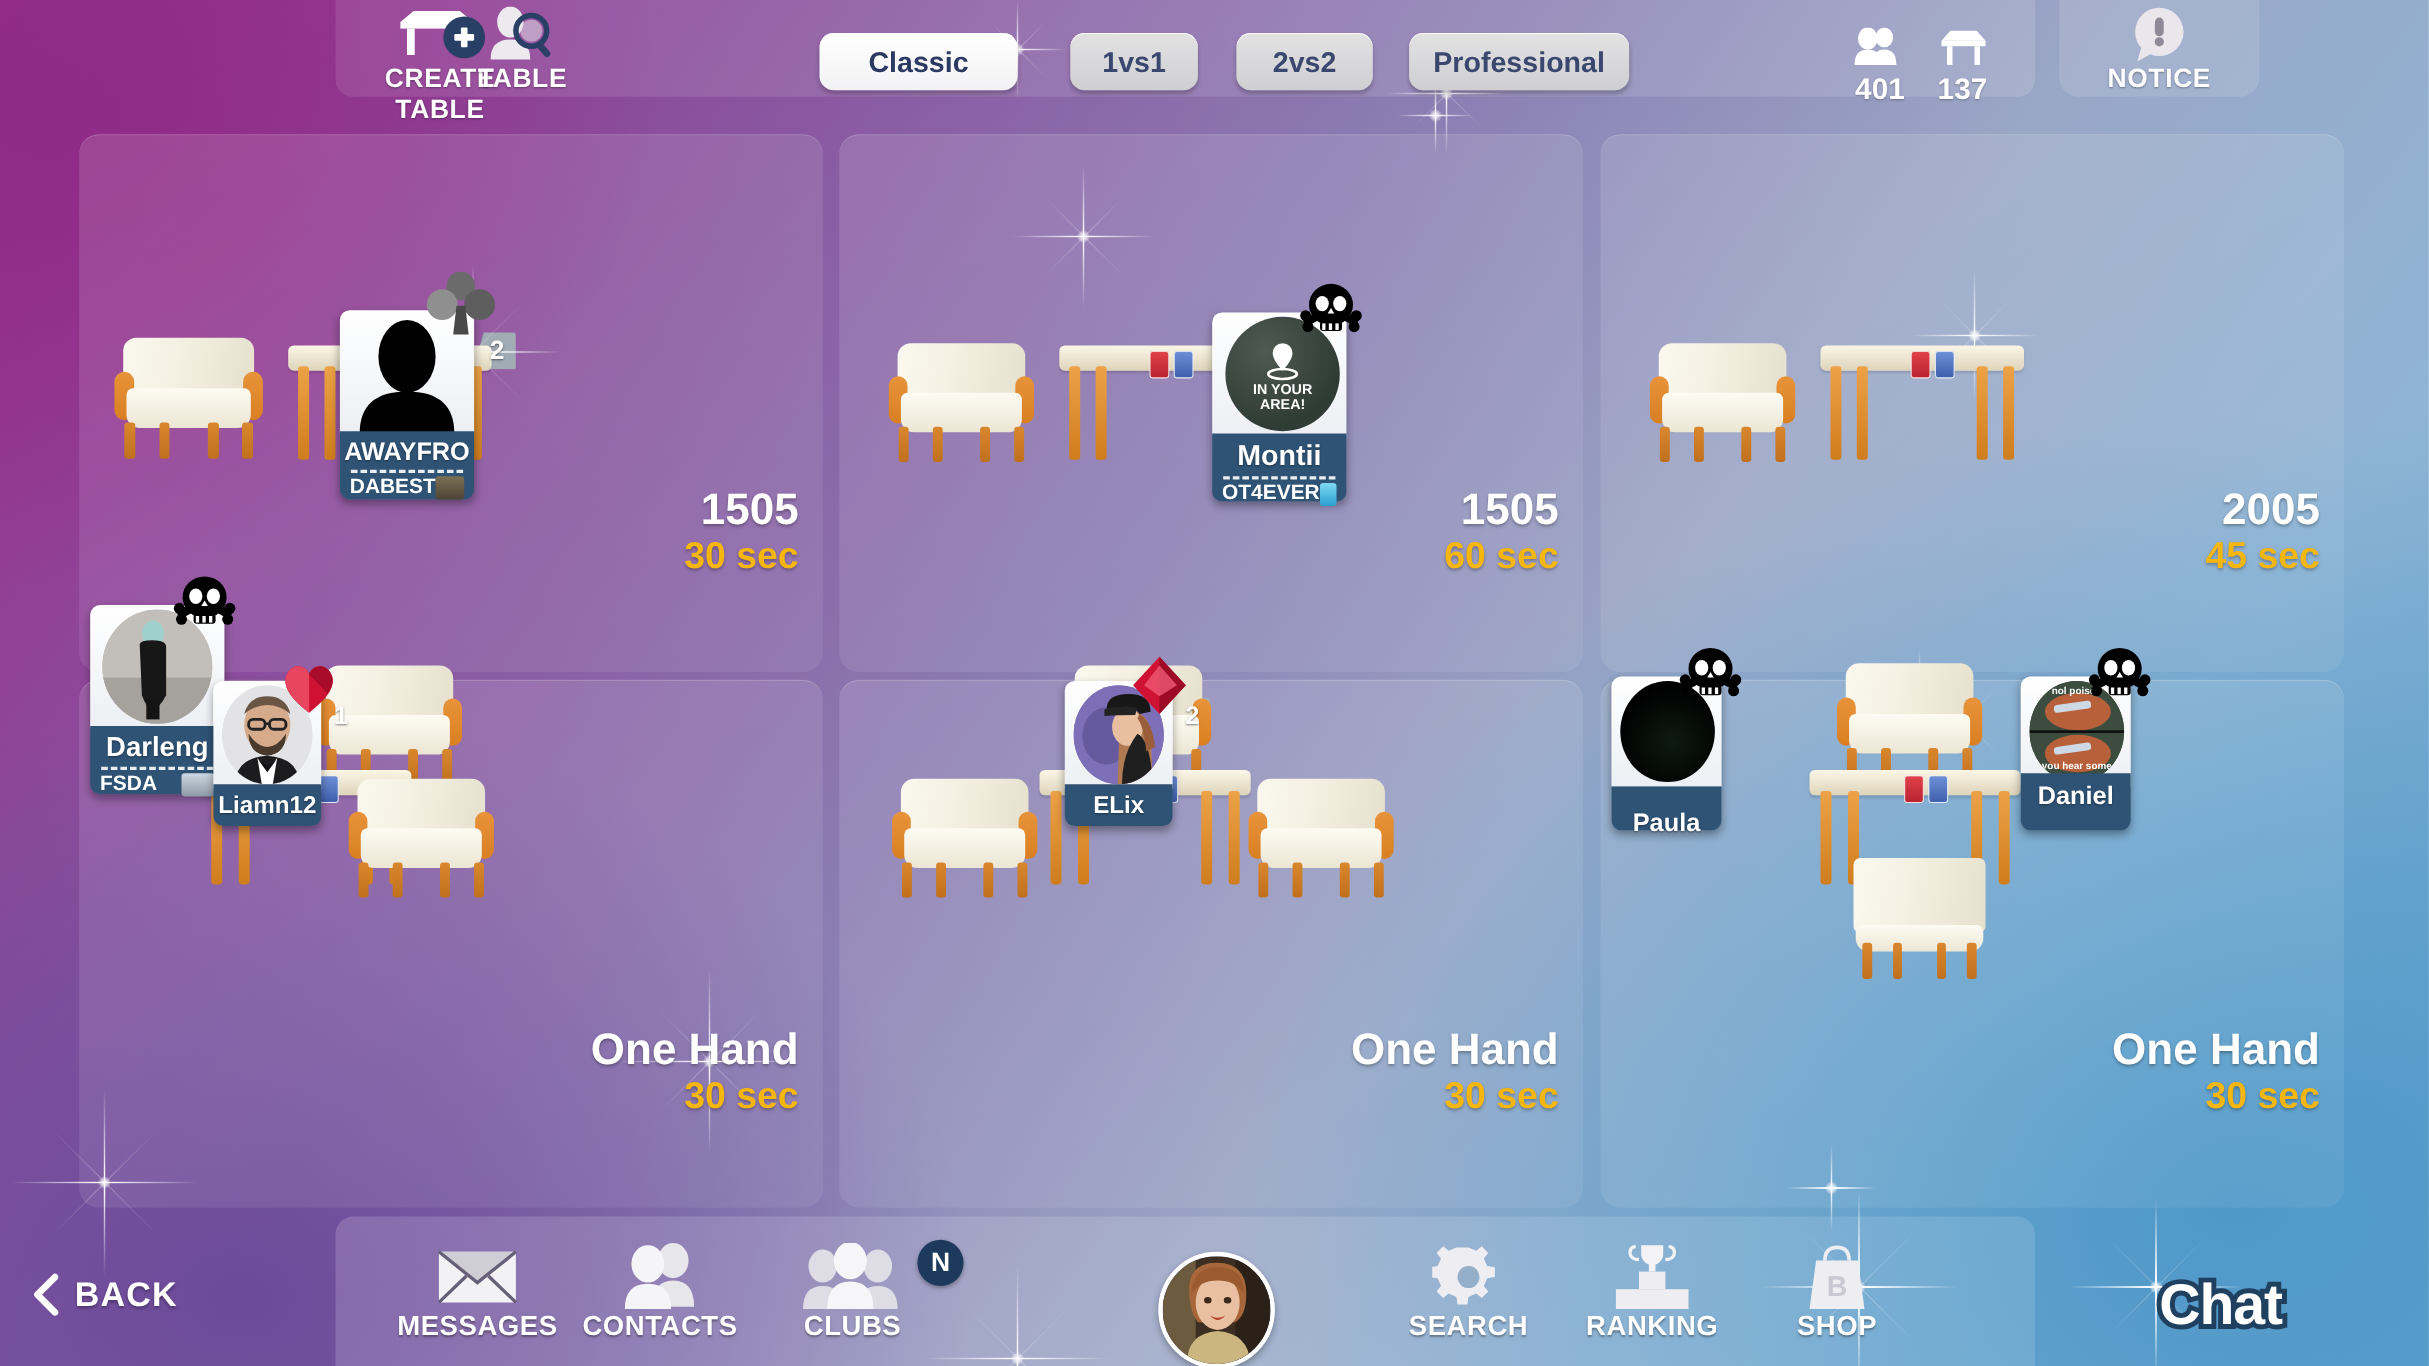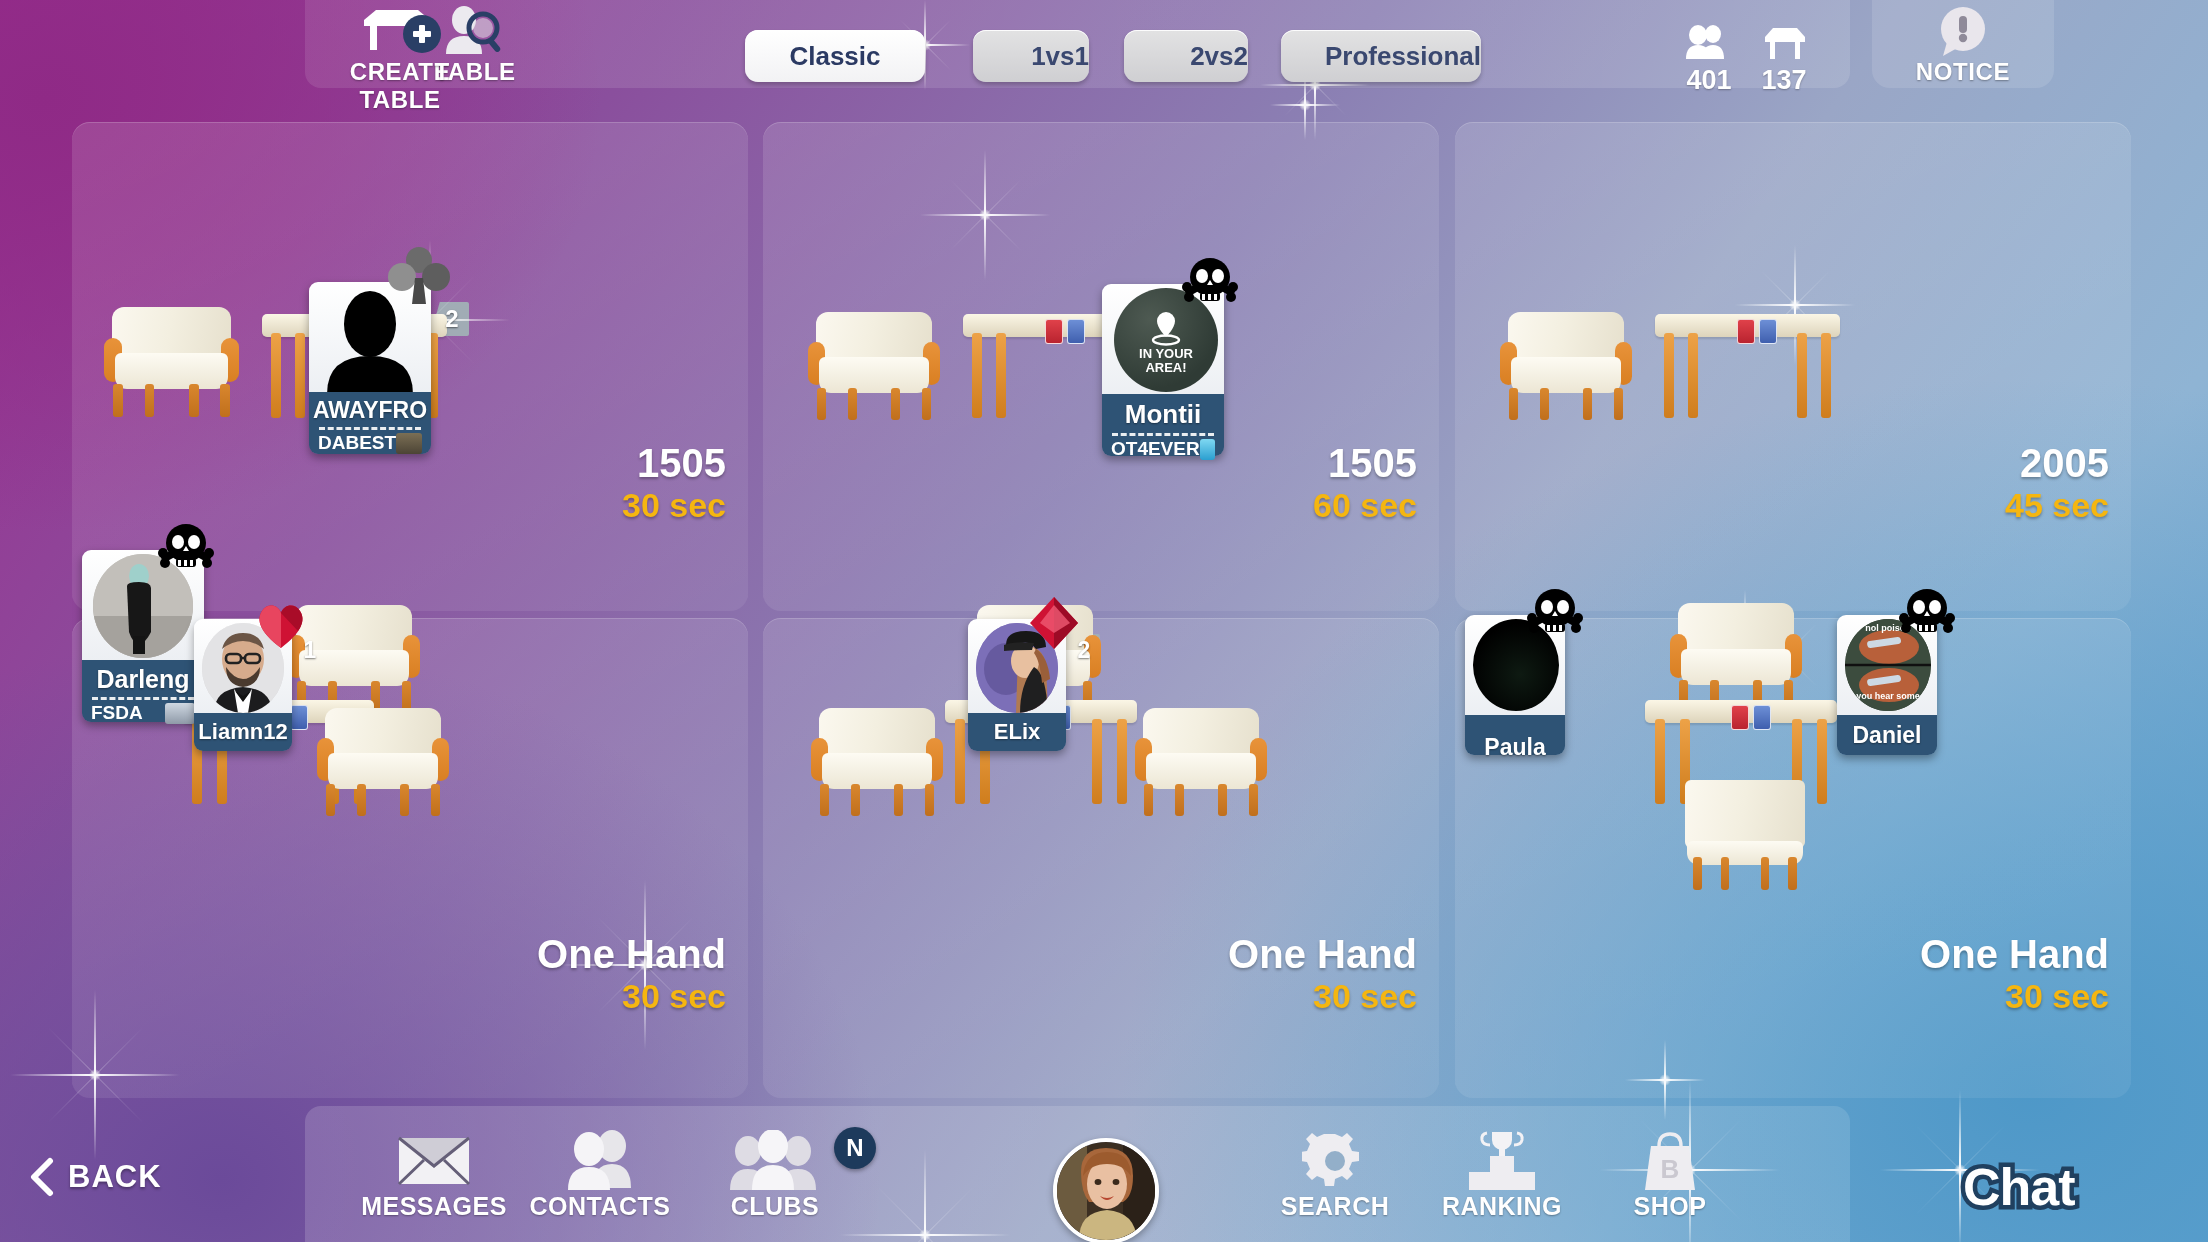--- a/index.html
+++ b/index.html
@@ -43,21 +43,21 @@
 
   .tb-item{position:absolute;text-align:center;color:#fff;}
   .tb-label{font-size:24px;font-weight:bold;letter-spacing:.6px;
      text-shadow:0 1px 2px rgba(0,0,0,.35);}
 
   
   .pill{position:absolute;height:52px;border-radius:13px;display:flex;align-items:center;justify-content:center;
      font-size:26px;font-weight:bold;color:#2b3a63;
      box-shadow:0 3px 4px rgba(0,0,0,.22), inset 0 1px 0 rgba(255,255,255,.9);}
   .pill.sel{background:linear-gradient(#ffffff,#f2f2f4);}
-  .pill.unsel{background:linear-gradient(#e2e2e3,#cfcfd2);color:#3a4870;justify-content:flex-end;}
+  .pill.unsel{background:linear-gradient(#e2e2e3,#cfcfd2);color:#3a4870;}
 
   
   .cnt{position:absolute;text-align:center;width:80px;color:#fff;}
   .cnt .num{font-size:27px;font-weight:bold;margin-top:2px;text-shadow:0 1px 2px rgba(0,0,0,.3);}
 
   
   .tcard{position:absolute;border-radius:18px;
      background:linear-gradient(160deg, rgba(255,255,255,.13), rgba(255,255,255,.07));
      box-shadow:inset 0 1px 0 rgba(255,255,255,.18);}
   .tcard .meta{position:absolute;right:22px;text-align:right;line-height:1.05;}
@@ -710,21 +710,21 @@
           <ellipse cx="44" cy="28" rx="30" ry="17" fill="#b8603a"></ellipse>
           <ellipse cx="44" cy="66" rx="30" ry="17" fill="#b8603a"></ellipse>
           <rect x="22" y="20" width="34" height="7" rx="3" fill="#cdd9e4" transform="rotate(-8 39 23)"></rect>
           <rect x="22" y="58" width="34" height="7" rx="3" fill="#cdd9e4" transform="rotate(-8 39 61)"></rect>
           <line x1="0" y1="46" x2="86" y2="46" stroke="#101010" stroke-width="2.5"></line>
           <text x="43" y="12" font-family="Liberation Sans" font-size="9" font-weight="bold" fill="#fff" text-anchor="middle">nol poison</text>
           <text x="43" y="80" font-family="Liberation Sans" font-size="9" font-weight="bold" fill="#fff" text-anchor="middle">you hear some</text>
         </svg>
       </div>
     </div>
-    <div class="plate" style="height:40px;padding-top:7px;">
+    <div class="plate" style="height:52px;padding-top:7px;">
       <div class="pname" style="font-size:23px;">Daniel</div>
     </div>
     <div class="skull" style="left:58px;top:-28px;">
       <svg width="64" height="52" viewBox="0 0 64 52">
         <path d="M6 34 L22 26 L26 32 L10 41 Z" fill="#000"></path>
           <path d="M58 34 L42 26 L38 32 L54 41 Z" fill="#000"></path>
         <circle cx="9" cy="31" r="5" fill="#000"></circle>
           <circle cx="11" cy="41" r="5" fill="#000"></circle>
         <circle cx="55" cy="31" r="5" fill="#000"></circle>
           <circle cx="53" cy="41" r="5" fill="#000"></circle>

